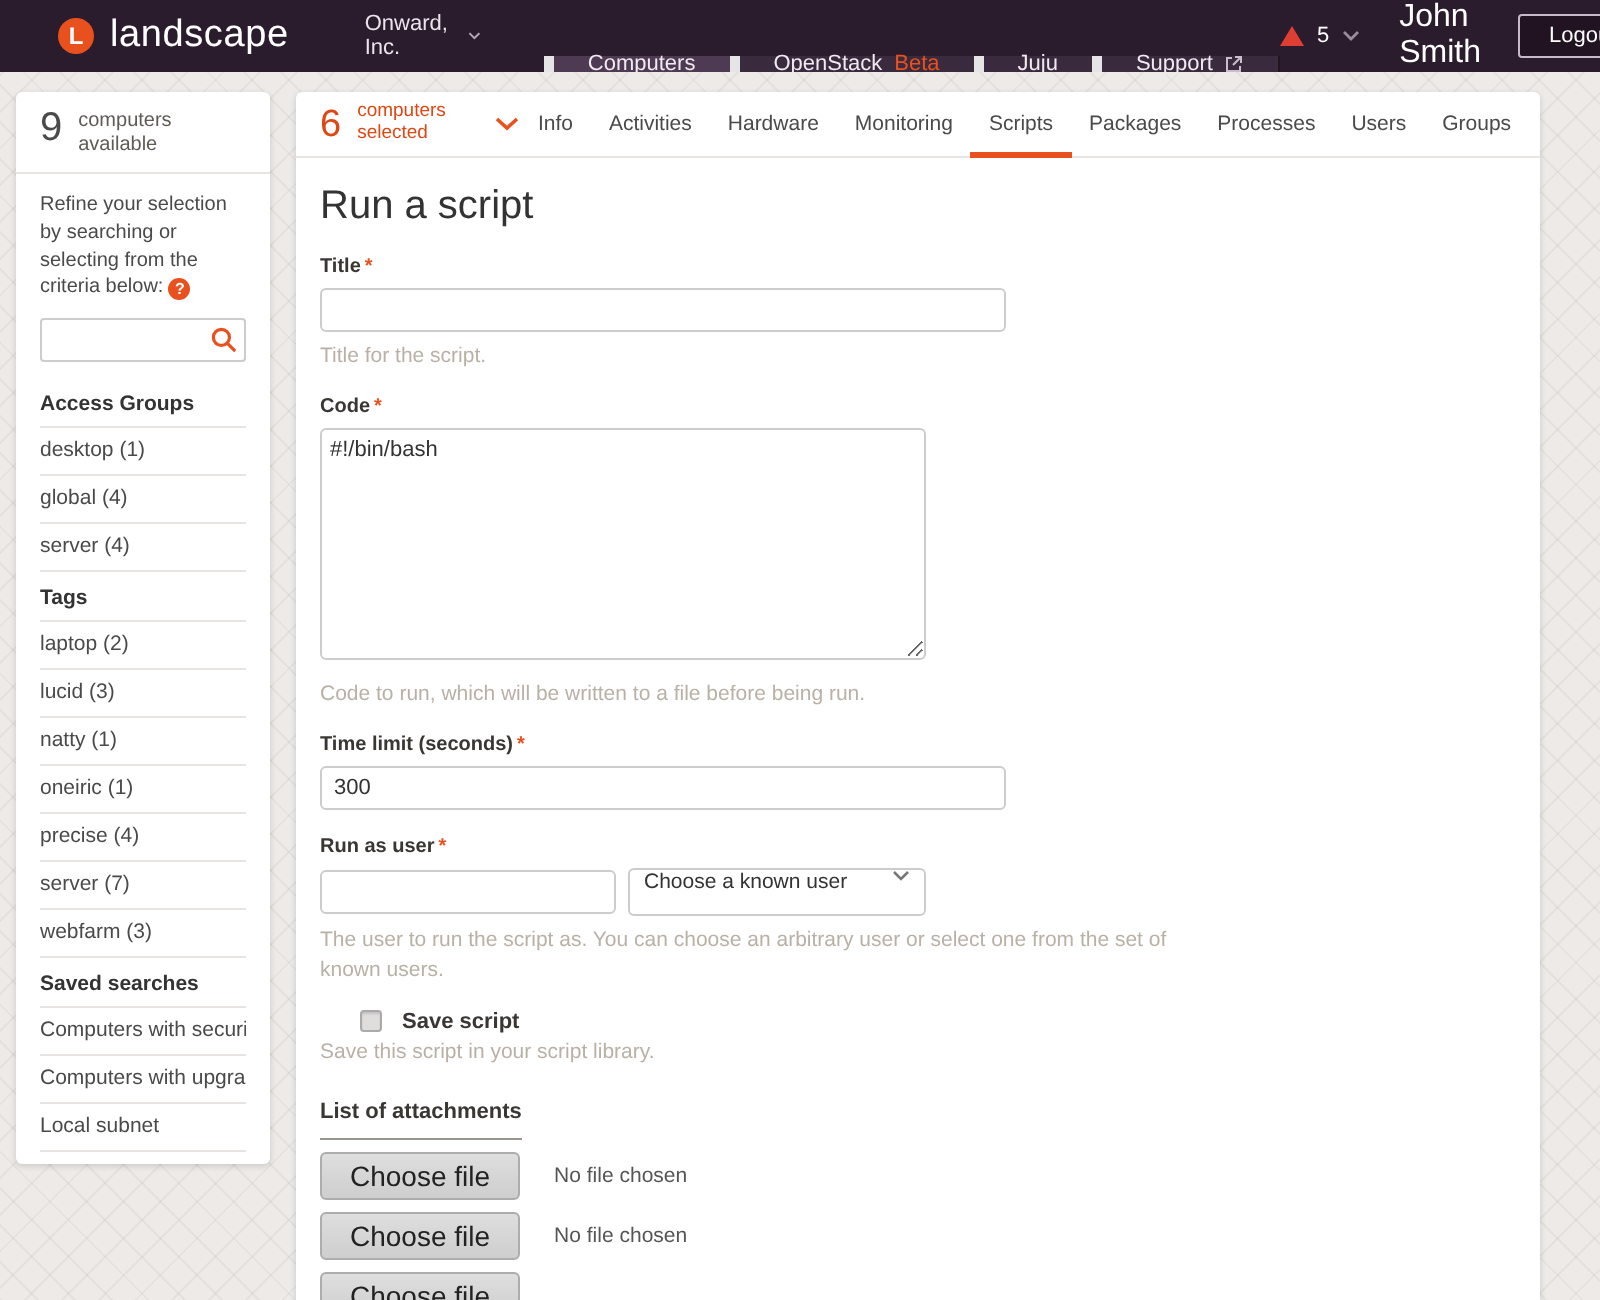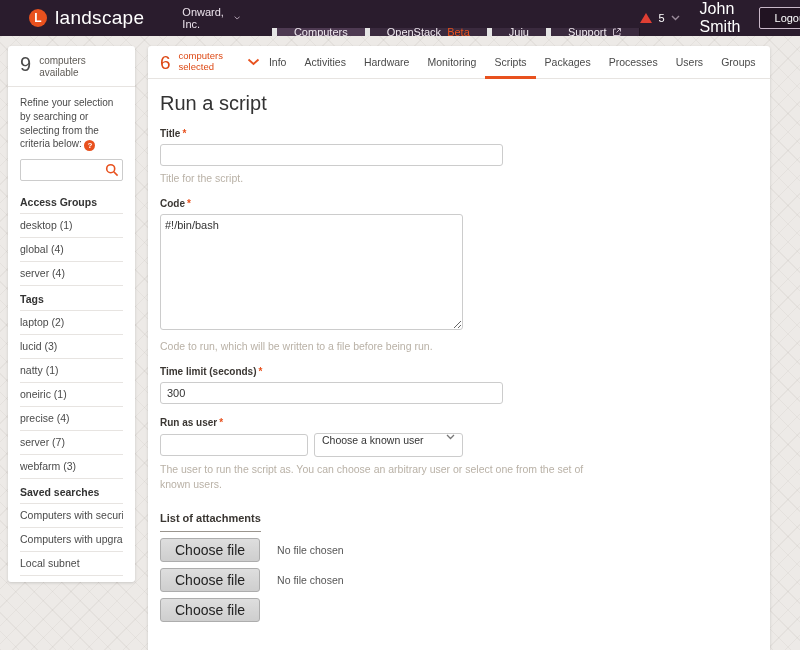--- a/index.html
+++ b/index.html
@@ -261,20 +261,27 @@
         <div class="select-box">
           <span>Choose a known user</span>
           <svg width="9" height="6" viewBox="0 0 9 6">
               <path d="M1 1 L4.5 4.5 L8 1" stroke="#777" stroke-width="1.3" fill="none"></path>
             </svg>
         </div>
       </div>
       <div class="help wide">The user to run the script as. You can choose an arbitrary user or select one from the set of known users.</div>
     </div>
 
+    <div class="save-block">
+      <div class="save-row">
+        <span class="checkbox"></span>
+        <span class="save-label">Save script</span>
+      </div>
+      <div class="save-help">Save this script in your script library.</div>
+    </div>
 
     <div>
       <span class="attach-label">List of attachments</span>
       <div class="attach-row">
         <button class="choose-btn">Choose file</button>
         <span class="file-status">No file chosen</span>
       </div>
       <div class="attach-row">
         <button class="choose-btn">Choose file</button>
         <span class="file-status">No file chosen</span>

